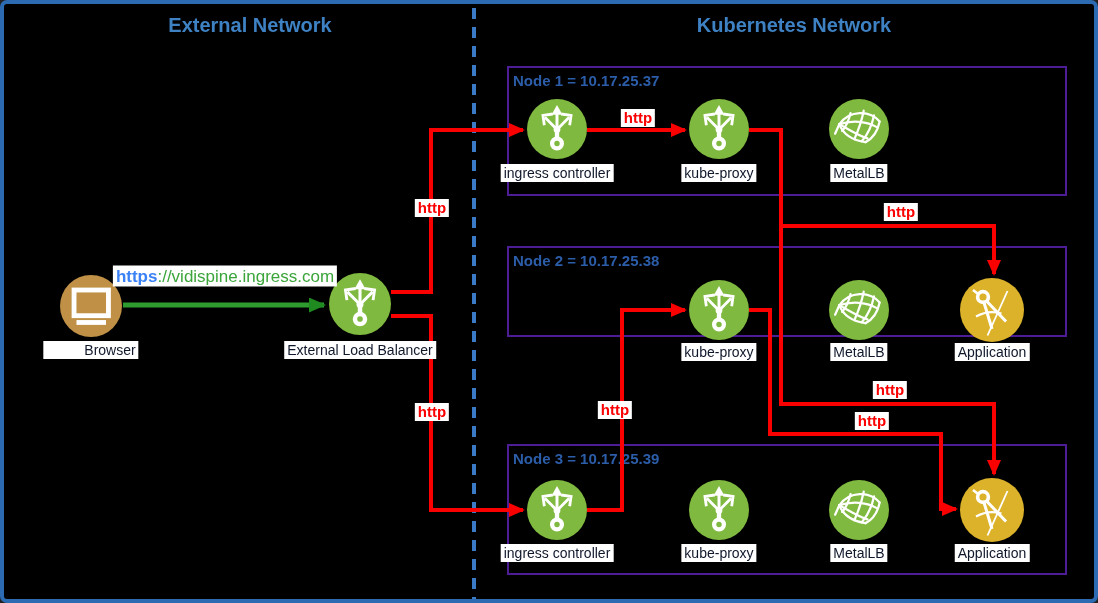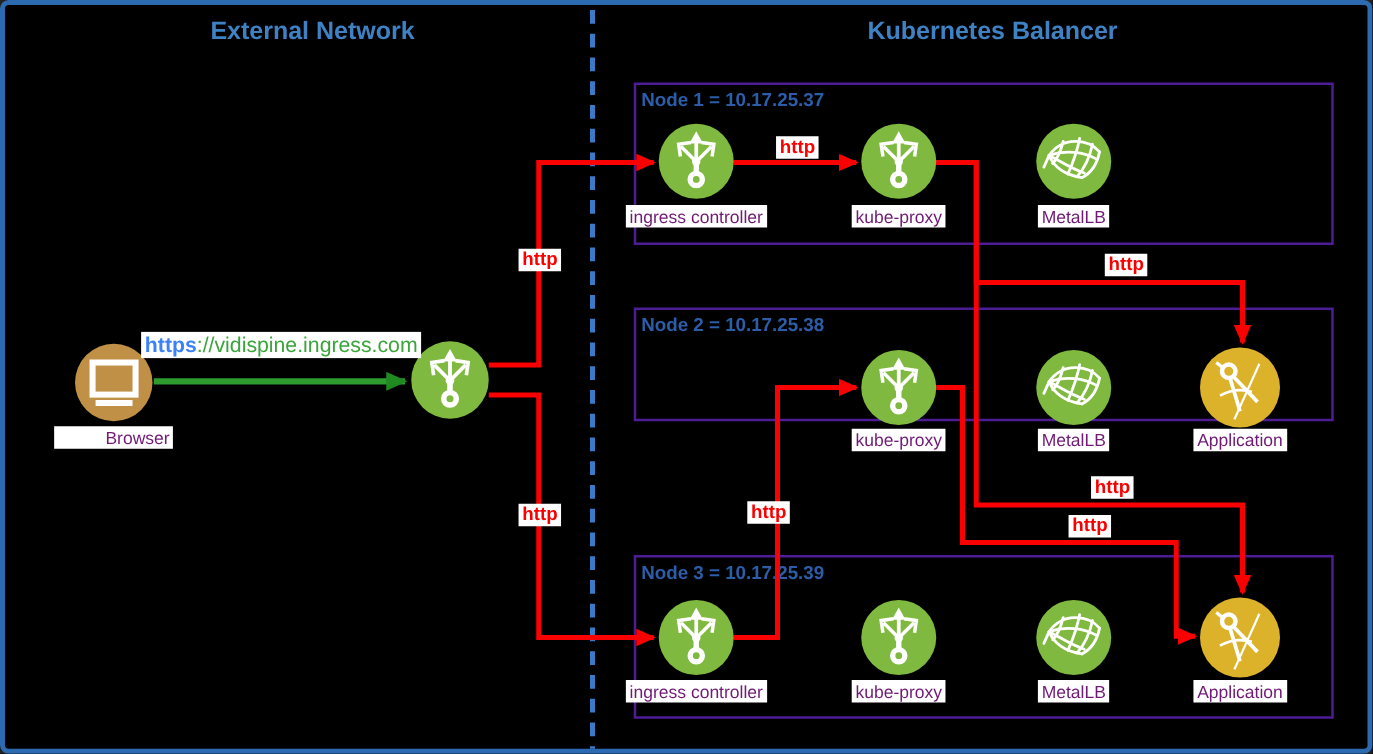--- a/index.html
+++ b/index.html
@@ -24,21 +24,21 @@
   .circle {
     position:absolute; width:60px; height:60px; border-radius:50%;
     display:flex; align-items:center; justify-content:center; z-index:6;
   }
   .circle svg { width:100%; height:100%; }
   .green  { background:#7fb93f; }
   .gold   { background:#dcb22a; width:64px; height:64px; }
   .tan    { background:#bf9045; width:62px; height:62px; }
   .item-label {
     position:absolute; transform:translateX(-50%);
-    background:#fff; color:#701a75; font-size:14px; line-height:18px;
+    background:#fff; color:#0f172a; font-size:14px; line-height:18px;
     padding:0 3px; white-space:nowrap; z-index:7;
   }
   .http-label {
     position:absolute; transform:translate(-50%,-50%);
     background:#fff; color:#fb0000; font-size:15px; font-weight:bold;
     line-height:18px; padding:0 3px; white-space:nowrap; z-index:7;
   }
   .url-label {
     position:absolute; transform:translate(-50%,-50%);
     background:#fff; font-size:17px; line-height:21px; padding:0 3px;
@@ -93,21 +93,21 @@
       <symbol id="sym-monitor" viewBox="0 0 64 64">
         <g stroke="#fff" fill="none">
           <rect x="14.5" y="15.5" width="35.5" height="26.5" stroke-width="5"></rect>
           <line x1="17" y1="49" x2="47.5" y2="49" stroke-width="5"></line>
         </g>
       </symbol>
     </defs>
   </svg>
 
   <div class="zone-title" style="left:246px;">External Network</div>
-  <div class="zone-title" style="left:790px;">Kubernetes Balancer</div>
+  <div class="zone-title" style="left:790px;">Kubernetes Network</div>
 
   <div class="node-box" style="left:503px;top:62px;width:560px;height:130px;">
     <div class="node-title">Node 1 = 10.17.25.37</div>
   </div>
   <div class="node-box" style="left:503px;top:242px;width:560px;height:91px;">
     <div class="node-title">Node 2 = 10.17.25.38</div>
   </div>
   <div class="node-box" style="left:503px;top:440px;width:560px;height:131px;">
     <div class="node-title">Node 3 = 10.17.25.39</div>
   </div>
@@ -142,20 +142,21 @@
         <use href="#sym-monitor"></use>
       </svg>
   </div>
   <div class="item-label" style="left:87px;top:337px;padding-left:41px;">Browser</div>
 
   <div class="circle green" style="left:325px;top:269px;width:62px;height:62px;">
     <svg viewBox="0 0 64 64">
         <use href="#sym-trident"></use>
       </svg>
   </div>
+  <div class="item-label" style="left:356px;top:337px;">External Load Balancer</div>
 
   <div class="circle green" style="left:523px;top:95px;">
     <svg viewBox="0 0 64 64">
         <use href="#sym-trident"></use>
       </svg>
   </div>
   <div class="item-label" style="left:553px;top:160px;">ingress controller</div>
 
   <div class="circle green" style="left:685px;top:95px;">
     <svg viewBox="0 0 64 64">

